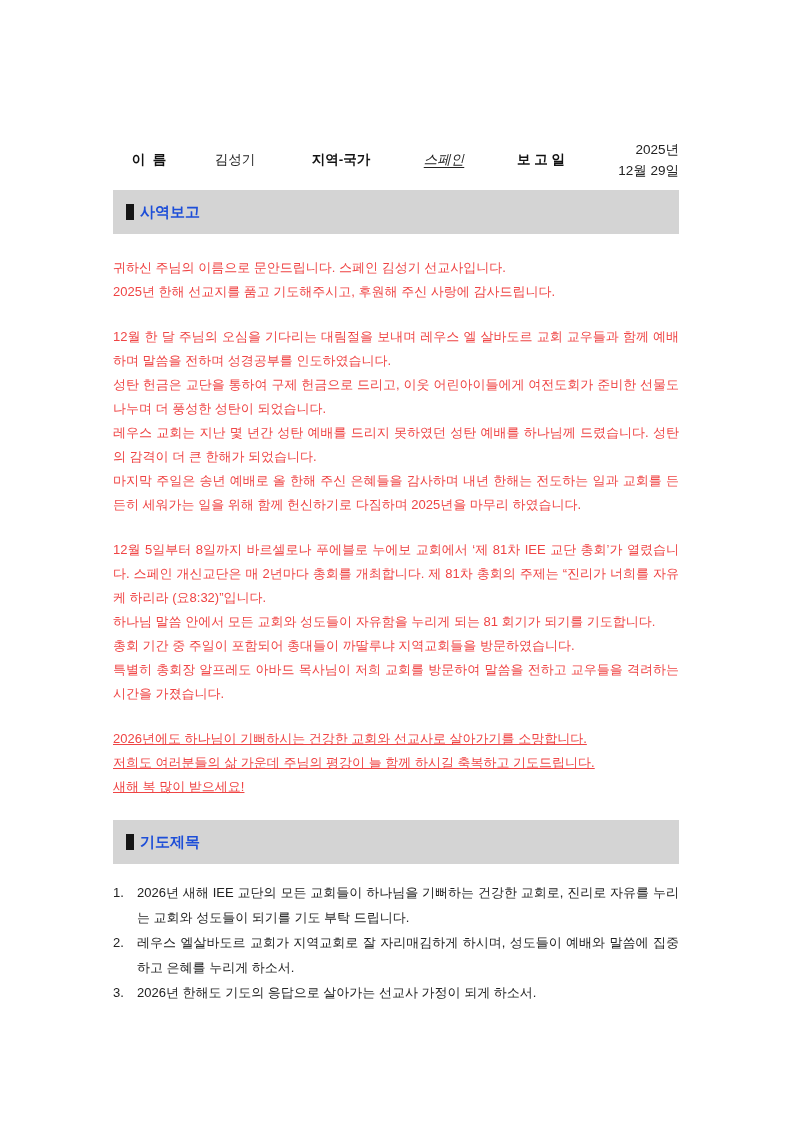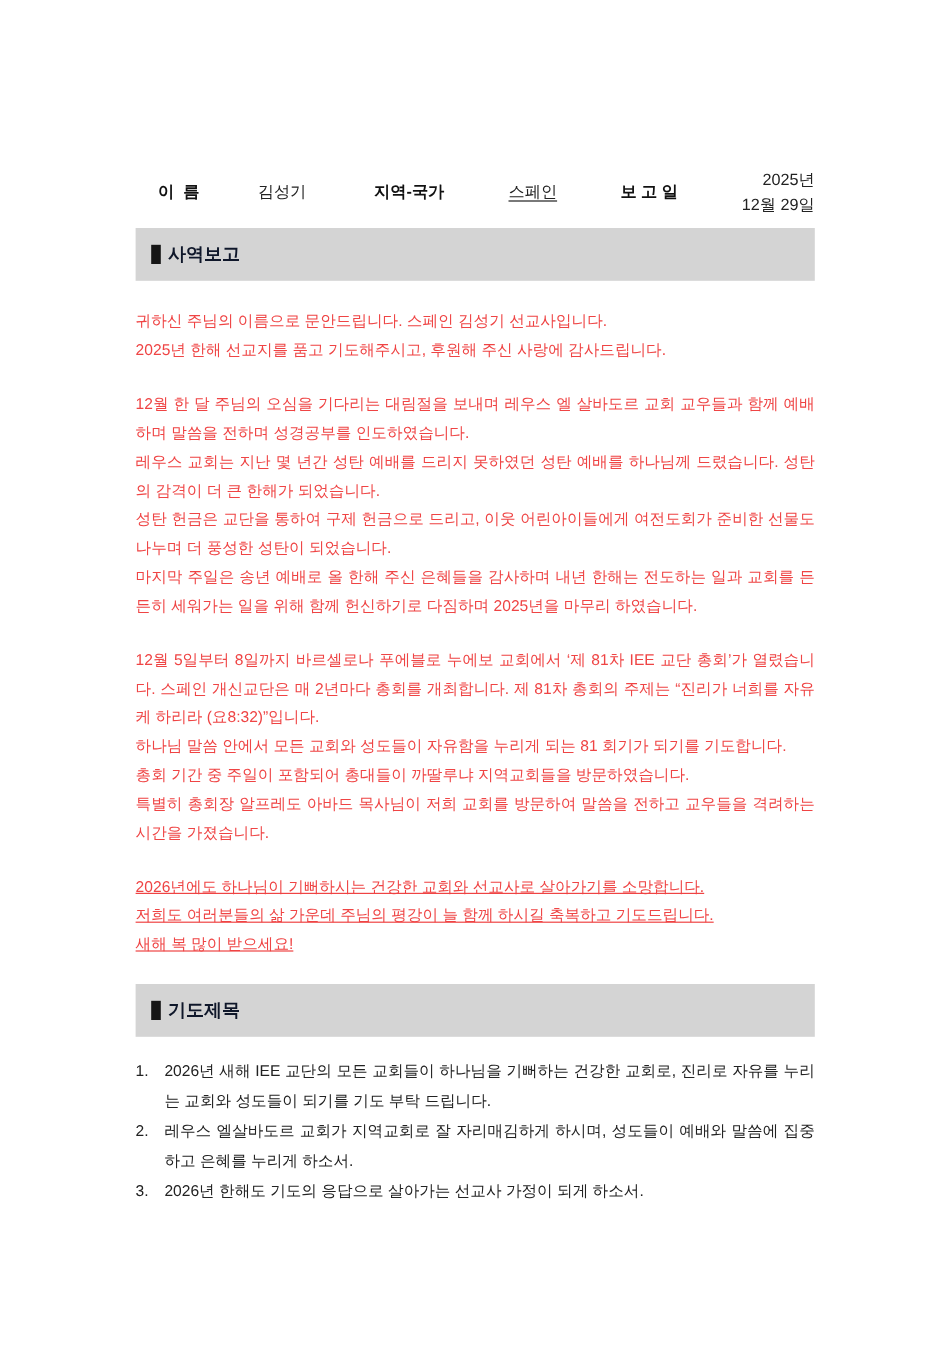--- a/index.html
+++ b/index.html
@@ -27,42 +27,42 @@
     align-items:center;
     font-size:13.5px;
     margin-bottom:6px;
     min-height:48px;
   }
   .cell{display:block;text-align:center;}
   .lbl{font-weight:700;white-space:pre;color:#111;}
   .c-name-l{width:72px;}
   .c-name-v{width:100px;}
   .c-region-l{width:112px;}
-  .c-region-v{width:94px;}
+  .c-region-v{width:94px;font-style:italic;}
   .c-date-l{width:100px;white-space:pre;}
   .c-date-v{width:88px;line-height:21px;}
   .underline{text-decoration:underline;text-underline-offset:3px;}
   .date-line{display:block;text-align:right;}
   .section-bar{
     background:#d4d4d4;
     height:44px;
     display:flex;
     align-items:center;
     padding-left:13px;
   }
   .marker{
     display:inline-block;
     width:8px;height:16px;
     background:#151515;
     margin-right:6px;
   }
   .section-title{
     font-size:15px;
     font-weight:700;
-    color:#0f172a;
+    color:#1d4ed8;
   }
   .body-text{
     margin-top:22px;
     font-size:13px;
     line-height:24px;
     text-align:justify;
     color:#ef4444;
   }
   .group{margin:0 0 21px 0;}
   .group:last-child{margin-bottom:0;text-decoration:underline;}
@@ -106,22 +106,22 @@
       <span class="section-title">사역보고</span>
     </div>
 
     <div class="body-text">
       <div class="group">
         <p class="line">귀하신 주님의 이름으로 문안드립니다. 스페인 김성기 선교사입니다.</p>
         <p class="line">2025년 한해 선교지를 품고 기도해주시고, 후원해 주신 사랑에 감사드립니다.</p>
       </div>
       <div class="group">
         <p class="line">12월 한 달 주님의 오심을 기다리는 대림절을 보내며 레우스 엘 살바도르 교회 교우들과 함께 예배하며 말씀을 전하며 성경공부를 인도하였습니다.</p>
+        <p class="line">성탄 헌금은 교단을 통하여 구제 헌금으로 드리고, 이웃 어린아이들에게 여전도회가 준비한 선물도 나누며 더 풍성한 성탄이 되었습니다.</p>
         <p class="line">레우스 교회는 지난 몇 년간 성탄 예배를 드리지 못하였던 성탄 예배를 하나님께 드렸습니다. 성탄의 감격이 더 큰 한해가 되었습니다.</p>
-        <p class="line">성탄 헌금은 교단을 통하여 구제 헌금으로 드리고, 이웃 어린아이들에게 여전도회가 준비한 선물도 나누며 더 풍성한 성탄이 되었습니다.</p>
         <p class="line">마지막 주일은 송년 예배로 올 한해 주신 은혜들을 감사하며 내년 한해는 전도하는 일과 교회를 든든히 세워가는 일을 위해 함께 헌신하기로 다짐하며 2025년을 마무리 하였습니다.</p>
       </div>
       <div class="group">
         <p class="line">12월 5일부터 8일까지 바르셀로나 푸에블로 누에보 교회에서 ‘제 81차 IEE 교단 총회’가 열렸습니다. 스페인 개신교단은 매 2년마다 총회를 개최합니다. 제 81차 총회의 주제는 “진리가 너희를 자유케 하리라 (요8:32)”입니다.</p>
         <p class="line">하나님 말씀 안에서 모든 교회와 성도들이 자유함을 누리게 되는 81 회기가 되기를 기도합니다.</p>
         <p class="line">총회 기간 중 주일이 포함되어 총대들이 까딸루냐 지역교회들을 방문하였습니다.</p>
         <p class="line">특별히 총회장 알프레도 아바드 목사님이 저희 교회를 방문하여 말씀을 전하고 교우들을 격려하는 시간을 가졌습니다.</p>
       </div>
       <div class="group">
         <p class="line">2026년에도 하나님이 기뻐하시는 건강한 교회와 선교사로 살아가기를 소망합니다.</p>

